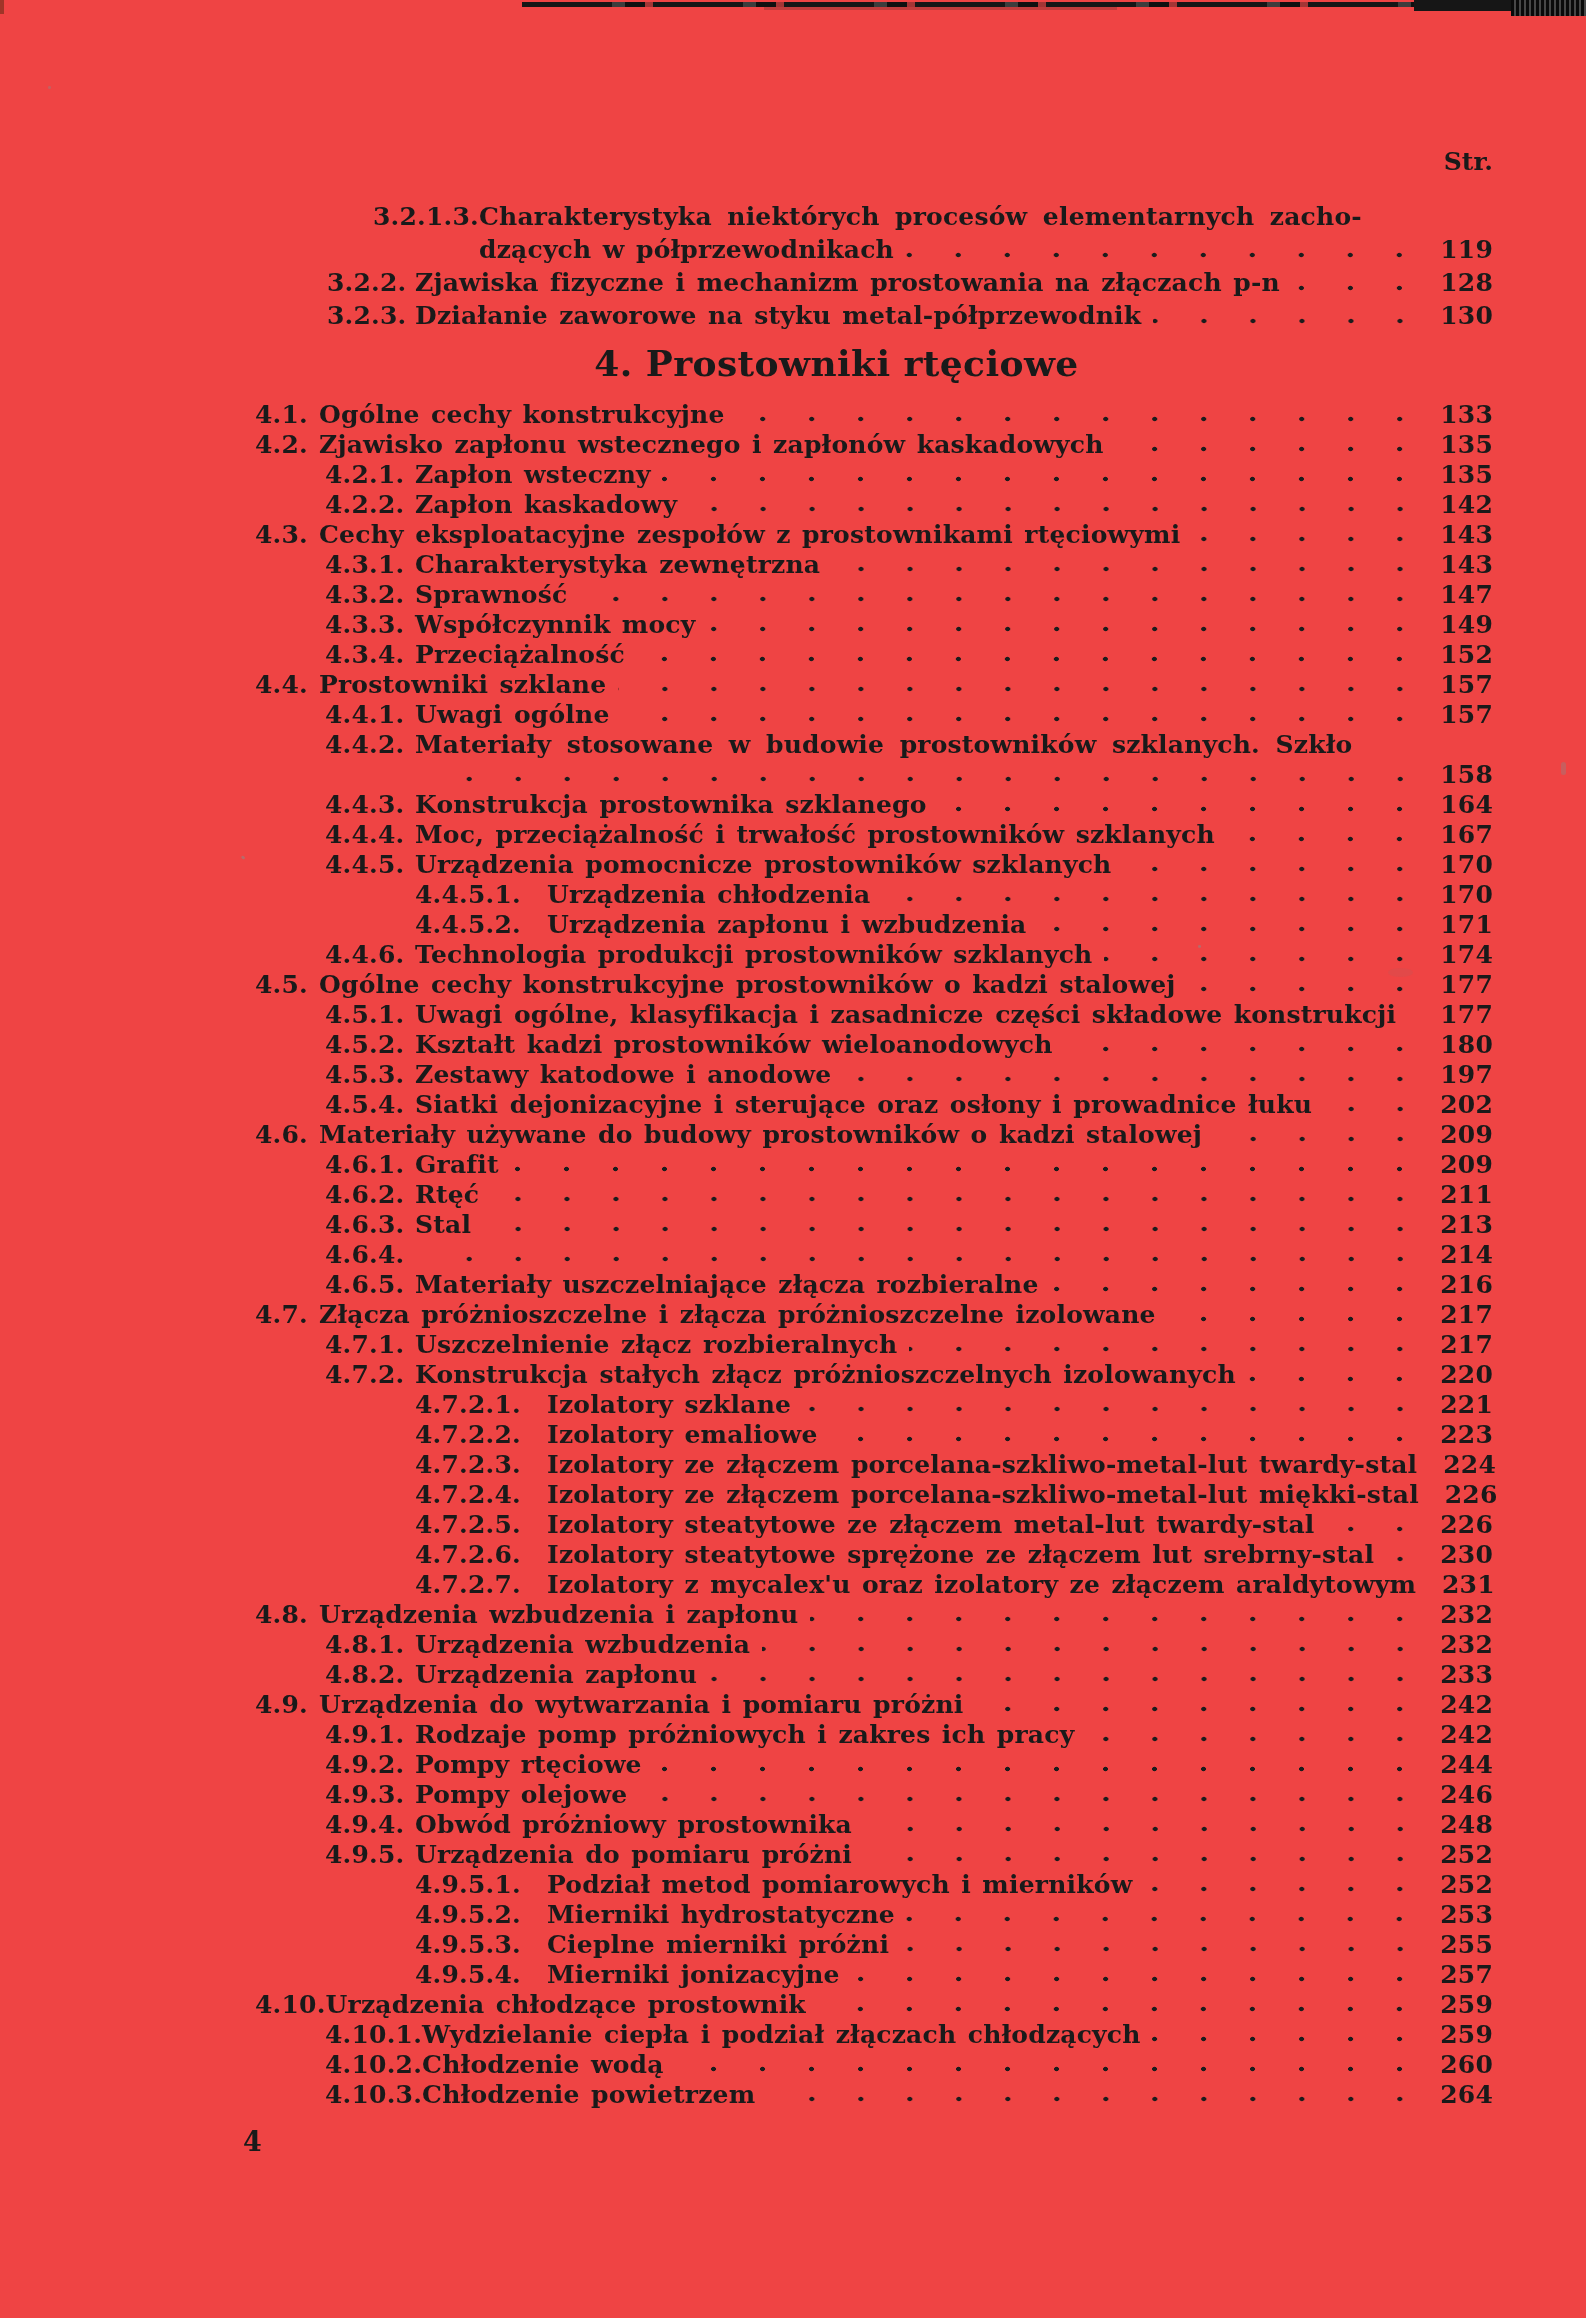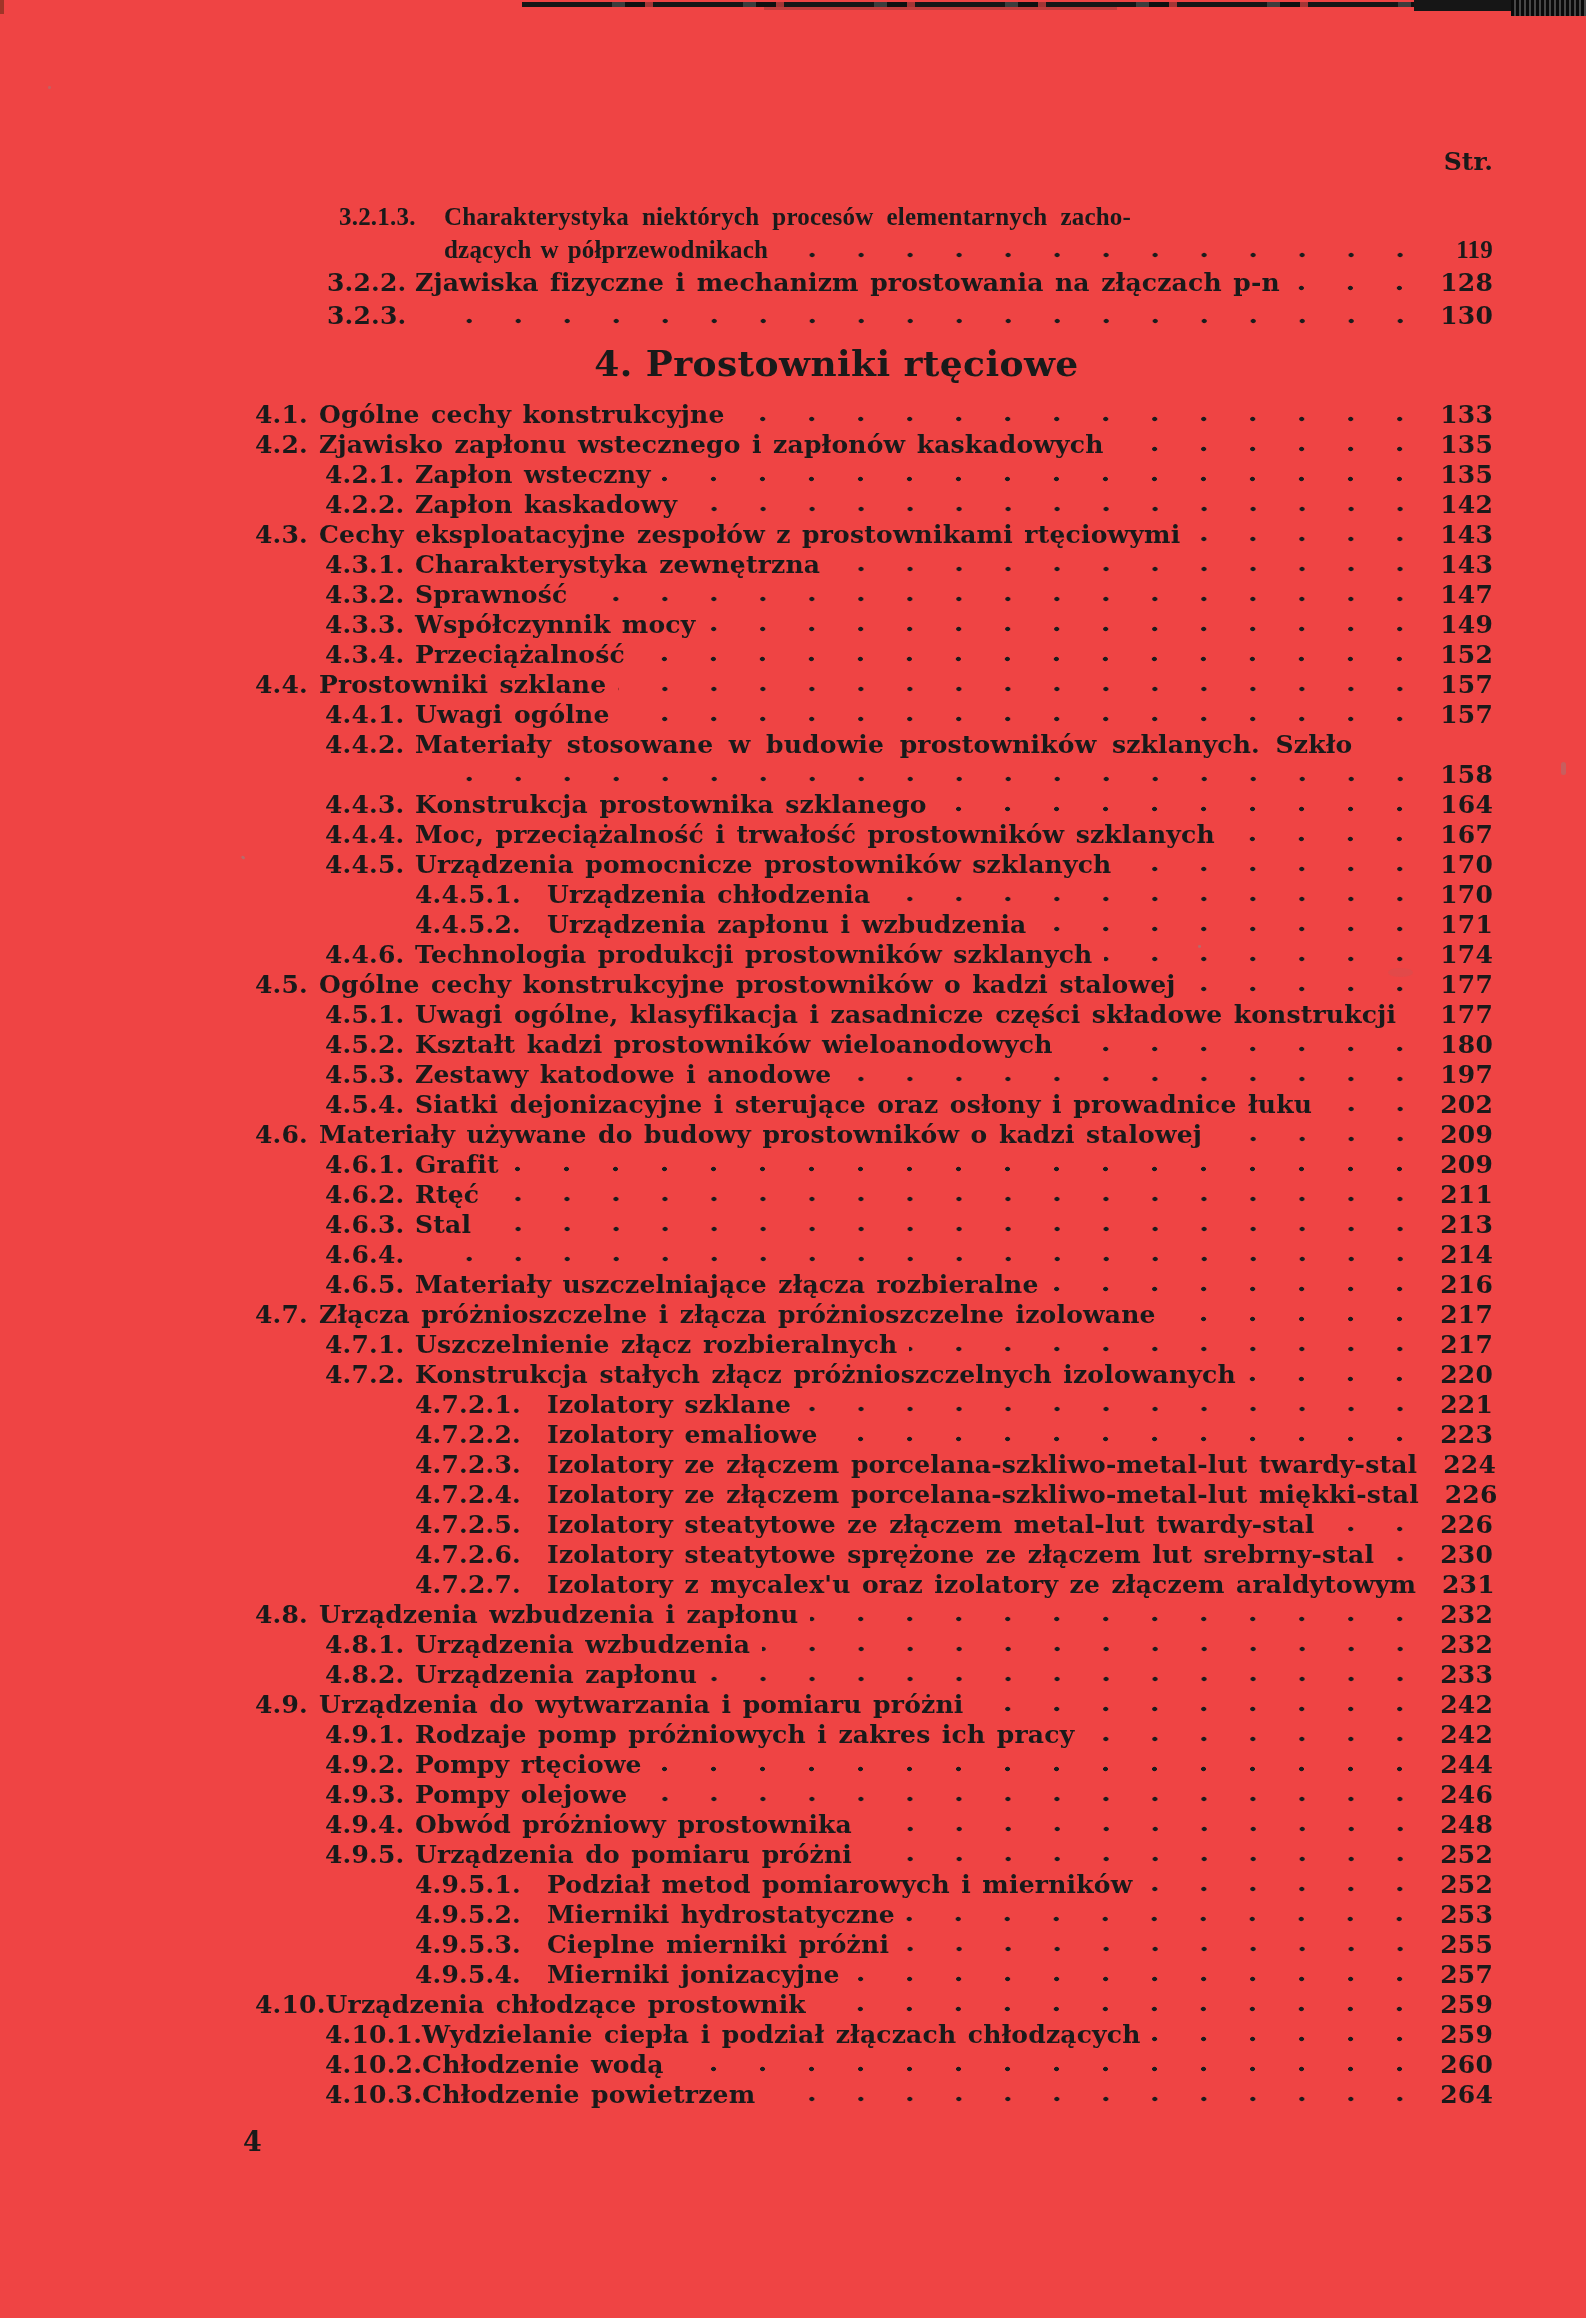--- a/index.html
+++ b/index.html
@@ -36,21 +36,21 @@
   .pre{margin-top:25px;}
   .main{margin-top:18px;}
   .row{display:flex;align-items:flex-start;}
   .pre .row{line-height:33px;}
   .main .row{line-height:30px;}
   .num{flex-shrink:0;white-space:nowrap;}
   .row.l0 .num{min-width:64px;}
   .row.l1{margin-left:70px;}  .row.l1 .num{min-width:90px;}
   .row.l2{margin-left:160px;gap:17px;} .row.l2 .num{min-width:115px;}
   .row.pre2{margin-left:72px;} .row.pre2 .num{min-width:88px;}
-  .row.pre3{margin-left:84px;font-family:Liberation Serif, serif;}.row.pre3 .num{min-width:105px;}
+  .row.pre3{margin-left:118px;}.row.pre3 .num{min-width:105px;}
   .body{flex:1;min-width:0;}
   .lineend{display:flex;align-items:flex-end;}
   .t{white-space:nowrap;}
   .wide{word-spacing:6.6px;}
   .dots{flex:1 1 auto;min-width:0;align-self:stretch;margin:0 8.2px 0 11.5px;
     background-image:radial-gradient(circle,#1c1c1c 2.1px,rgba(0,0,0,0) 2.6px);
     background-size:49px 10px;background-repeat:repeat-x;
     background-position:right 1.6px bottom 5.7px;}
   .pg{flex-shrink:0;min-width:59px;text-align:right;white-space:nowrap;}
   
@@ -98,20 +98,21 @@
             <span class="t">Zjawiska fizyczne i mechanizm prostowania na złączach p-n</span>
             <span class="dots"></span>
             <span class="pg">128</span>
           </div>
         </div>
       </div>
       <div class="row pre2">
         <span class="num">3.2.3.</span>
         <div class="body">
           <div class="lineend">
+            <span class="t">Działanie zaworowe na styku metal-półprzewodnik</span>
             <span class="dots"></span>
             <span class="pg">130</span>
           </div>
         </div>
       </div>
     </div>
 
   <div class="heading">4. Prostowniki rtęciowe</div>
 
   <div id="main-list" class="toc main">

